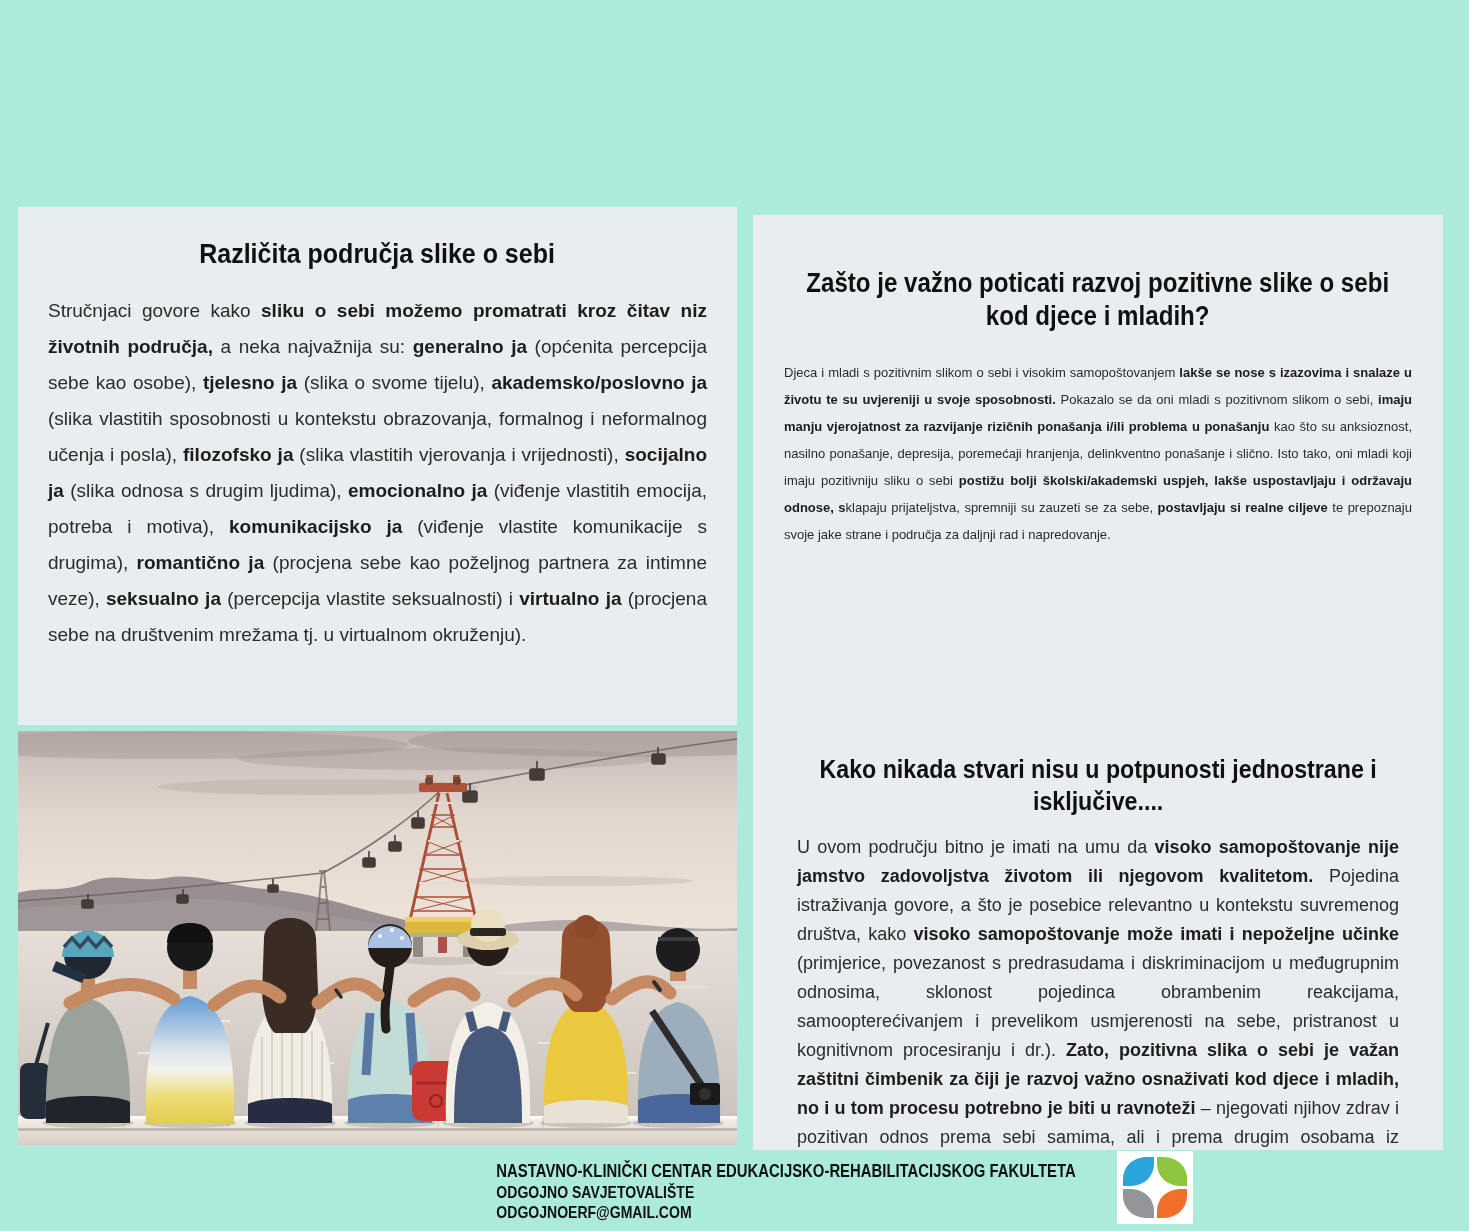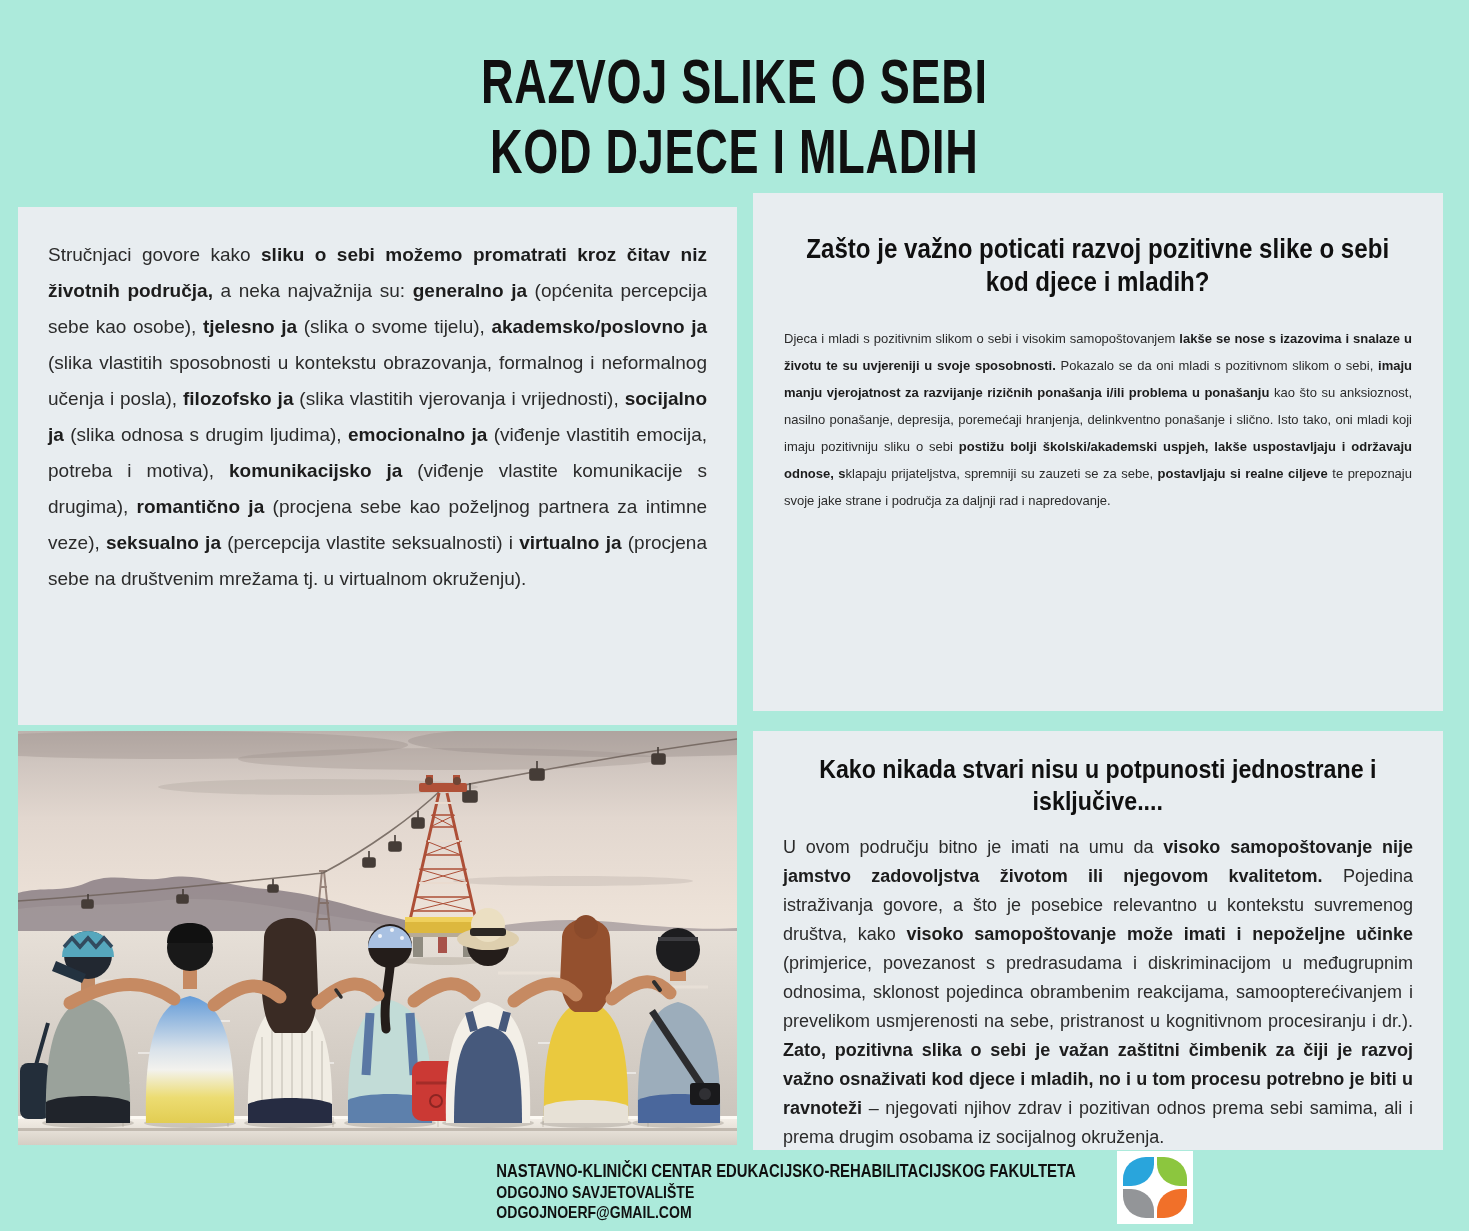--- a/index.html
+++ b/index.html
@@ -25,25 +25,25 @@
   .box{position:absolute;background:var(--box);overflow:hidden;}
   .box h2{margin:0;text-align:center;color:var(--ink);font-weight:bold;}
   .box h2 .sqz{display:block;width:112%;margin-left:-6%;transform:scaleX(.893);transform-origin:50% 50%;}
   .box p{margin:0;text-align:justify;color:var(--body);}
   .box p b{font-weight:bold;color:#1c1c1c;}
 
   #box-areas{left:18px;top:207px;width:719px;height:518px;padding:30px 30px 24px;}
   #box-areas h2{font-size:28px;line-height:34px;margin-bottom:22px;}
   #box-areas p{font-size:19px;line-height:36px;}
 
-  #box-why{left:753px;top:193px;width:690px;height:518px;padding:40px 31px 24px;}
+  #box-why{left:753px;top:215px;width:690px;height:518px;padding:52px 31px 24px;}
   #box-why h2{font-size:27px;line-height:33px;margin-bottom:26px;}
   #box-why p{font-size:13px;line-height:27px;}
 
-  #box-balance{left:753px;top:731px;width:690px;height:419px;padding:22px 30px 18px;}
+  #box-balance{left:753px;top:731px;width:690px;height:419px;padding:22px 44px 18px;}
   #box-balance h2{font-size:26px;line-height:32px;margin-bottom:16px;}
   #box-balance p{font-size:18px;line-height:29px;}
 
   
   #photo{position:absolute;left:18px;top:731px;width:719px;height:414px;margin:0;overflow:hidden;}
   #photo svg{display:block;width:719px;height:414px;}
 
   
   .footer{position:absolute;top:1160px;left:53.5%;transform:translateX(-50%);
     text-align:left;color:var(--ink);font-weight:bold;white-space:nowrap;}
@@ -57,26 +57,25 @@
   .petal.p-blue  {background:var(--logo-blue);  border-radius:75% 0 75% 0;}
   .petal.p-green {background:var(--logo-green); border-radius:0 75% 0 75%;}
   .petal.p-gray  {background:var(--logo-gray);  border-radius:0 75% 0 75%;}
   .petal.p-orange{background:var(--logo-orange);border-radius:75% 0 75% 0;}
 </style>
 </head>
 <body>
 
 <div class="page">
 
-  <header class="title">
-    <span class="line">RAZVOJ SLIKE O SEBI</span>
-    <span class="line">KOD DJECE I MLADIH</span>
-  </header>
 
   <section class="box" id="box-areas">
+    <h2>
+        <span class="sqz">Različita područja slike o sebi</span>
+      </h2>
     <p><span>Stručnjaci govore kako </span><b>sliku o sebi možemo promatrati kroz čitav niz životnih područja,</b><span> a neka najvažnija su: </span><b>generalno ja</b><span> (općenita percepcija sebe kao osobe), </span><b>tjelesno ja</b><span> (slika o svome tijelu), </span><b>akademsko/poslovno ja</b><span> (slika vlastitih sposobnosti u kontekstu obrazovanja, formalnog i neformalnog učenja i posla), </span><b>filozofsko ja</b><span> (slika vlastitih vjerovanja i vrijednosti), </span><b>socijalno ja</b><span> (slika odnosa s drugim ljudima), </span><b>emocionalno ja</b><span> (viđenje vlastitih emocija, potreba i motiva), </span><b>komunikacijsko ja</b><span> (viđenje vlastite komunikacije s drugima), </span><b>romantično ja</b><span> (procjena sebe kao poželjnog partnera za intimne veze), </span><b>seksualno ja</b><span> (percepcija vlastite seksualnosti) i </span><b>virtualno ja</b><span> (procjena sebe na društvenim mrežama tj. u virtualnom okruženju).</span></p>
   </section>
 
   <section class="box" id="box-why">
     <h2>
         <span class="sqz">Zašto je važno poticati razvoj pozitivne slike o sebi kod djece i mladih?</span>
       </h2>
     <p><span>Djeca i mladi s pozitivnim slikom o sebi i visokim samopoštovanjem </span><b>lakše se nose s izazovima i snalaze u životu te su uvjereniji u svoje sposobnosti.</b><span> Pokazalo se da oni mladi s pozitivnom slikom o sebi, </span><b>imaju manju vjerojatnost za razvijanje rizičnih ponašanja i/ili problema u ponašanju</b><span> kao što su anksioznost, nasilno ponašanje, depresija, poremećaji hranjenja, delinkventno ponašanje i slično. Isto tako, oni mladi koji imaju pozitivniju sliku o sebi </span><b>postižu bolji školski/akademski uspjeh, lakše uspostavljaju i održavaju odnose, s</b><span>klapaju prijateljstva, spremniji su zauzeti se za sebe, </span><b>postavljaju si realne ciljeve</b><span> te prepoznaju svoje jake strane i područja za daljnji rad i napredovanje.</span></p>
   </section>
 

